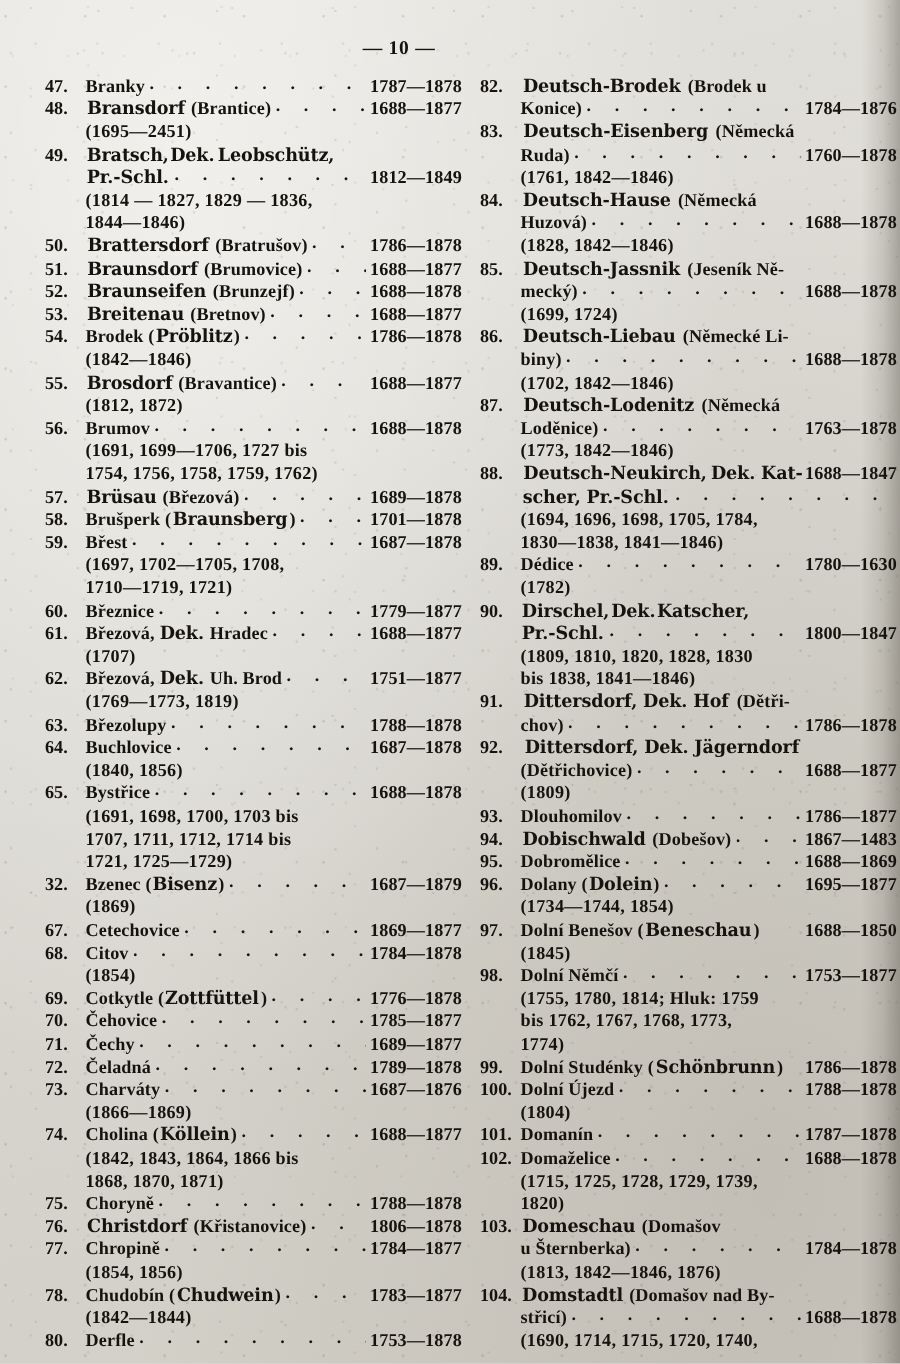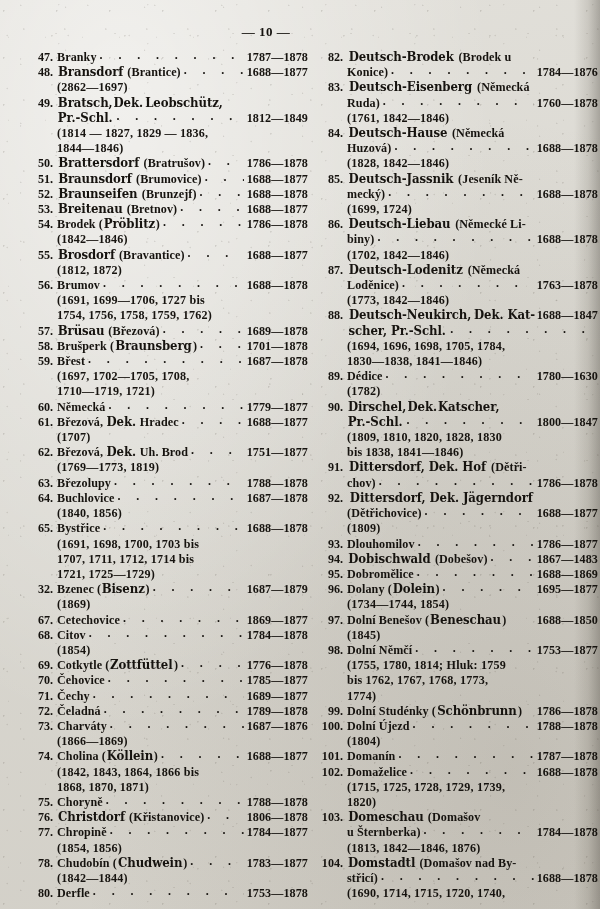--- a/index.html
+++ b/index.html
@@ -64,21 +64,21 @@
   .entry{margin-bottom:0;}
   .line{
     display:flex;align-items:baseline;
     line-height:15.2px;
     font-size:12.1px;
     color:#16130f;
     white-space:nowrap;
   }
   .num{
     flex:0 0 auto;
-    text-align:right;
+    text-align:left;
     width:23px;
     font-weight:bold;
     font-family:"Liberation Serif", serif;
     margin-right:4px;
   }
   .indent{flex:0 0 27px;}
   .name{
     flex:0 0 auto;
     font-weight:bold;
     font-family:"Liberation Serif", serif;
@@ -146,21 +146,21 @@
             <span class="years">1787—1878</span>
           </div>
         </div>
         <div class="entry">
           <div class="line">
             <span class="num">48.</span>
             <span class="name"><span class="fr">Bransdorf</span><span class=""> (Brantice)</span></span>
             <span class="leader">. . . . . . . . . . . . . . . . .</span>
             <span class="years">1688—1877</span>
           </div>
-          <div class="cont j">(2862—1697)</div>
+          <div class="cont j">(1695—2451)</div>
         </div>
         <div class="entry">
           <div class="line">
             <span class="num">49.</span>
             <span class="name"><span class="fr">Bratsch,</span><span class="fr">      Dek.</span><span class="fr">    Leobschütz,</span></span>
             <span style="flex: 1 1 auto;"></span>
           </div>
           <div class="line">
             <span class="indent"></span>
             <span class="name"><span class="fr">Pr.-Schl.</span></span>
@@ -252,21 +252,21 @@
             <span class="name"><span class="">Břest</span></span>
             <span class="leader">. . . . . . . . . . . . . . . . .</span>
             <span class="years">1687—1878</span>
           </div>
           <div class="cont j">(1697,    1702—1705,    1708,</div>
           <div class="cont j">1710—1719, 1721)</div>
         </div>
         <div class="entry">
           <div class="line">
             <span class="num">60.</span>
-            <span class="name"><span class="">Německá</span></span>
+            <span class="name"><span class="">Březnice</span></span>
             <span class="leader">. . . . . . . . . . . . . . . . .</span>
             <span class="years">1779—1877</span>
           </div>
         </div>
         <div class="entry">
           <div class="line">
             <span class="num">61.</span>
             <span class="name"><span class="">Březová, </span><span class="fr">Dek.</span><span class=""> Hradec</span></span>
             <span class="leader">. . . . . . . . . . . . . . . . .</span>
             <span class="years">1688—1877</span>

